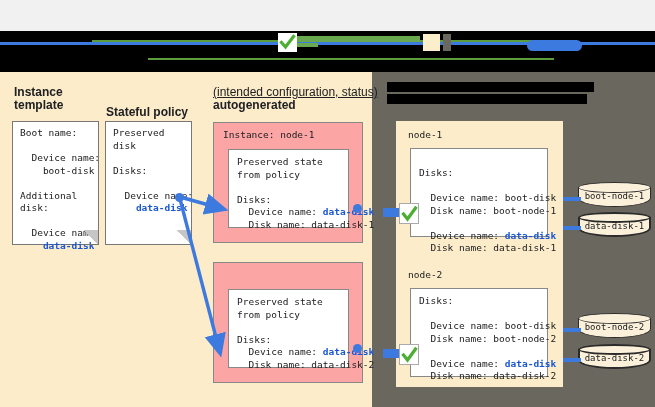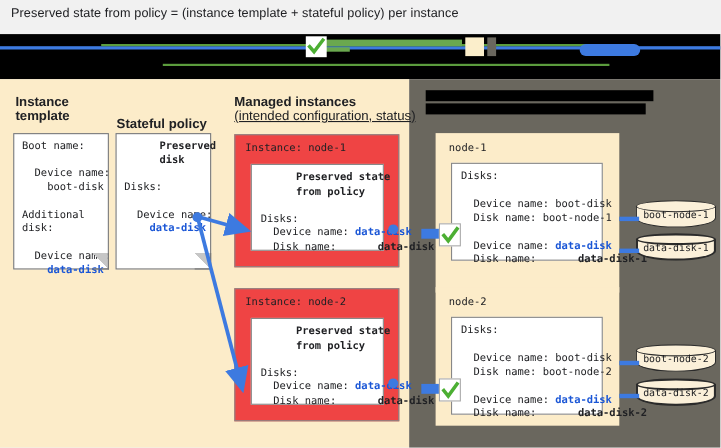--- a/index.html
+++ b/index.html
@@ -81,25 +81,25 @@
   .doc .fold{
     position:absolute;right:-1px;bottom:-1px;width:15px;height:15px;
     background:linear-gradient(225deg,#c6c6c6 0%,#c6c6c6 50%,transparent 50.5%);
     border-right:1px solid #777;border-bottom:1px solid #777;
     box-sizing:border-box;
   }
   .mono{
     font-family:"DejaVu Sans Mono","Liberation Mono",monospace;
     font-size:9.5px;color:#202124;line-height:12.5px;white-space:pre;
   }
-  .mono b{font-weight:bold;margin-left:32px;}
+  .mono b{font-weight:normal;}
   .blue{color:#1a56d6;font-weight:bold;}
 
   
-  .rbox{position:absolute;background:#ef4444;border:1px solid #888;}
+  .rbox{position:absolute;background:#fca5a5;border:1px solid #888;}
   .innerbox{position:absolute;background:#ffffff;border:1px solid #888;}
 
   
   .node-card{position:absolute;background:#fcecc9;}
 
   
   .cyl{
     position:absolute;width:75px;height:28px;
   }
   .cyl .body{
@@ -129,21 +129,20 @@
   }
   .checkbox-ok svg{position:absolute;left:1px;top:1px;}
 
   svg.arrows{position:absolute;left:0;top:0;width:655px;height:407px;overflow:visible;pointer-events:none;}
 </style>
 </head>
 <body>
 
 <div id="root">
 
-  <div class="caption">Preserved state from policy = (instance template + stateful policy) per instance</div>
 
   <div class="legend-band">
     <div class="legend-blue-rule"></div>
     <div class="legend-green-rule"></div>
     <div class="legend-green-rule2"></div>
   </div>
   <div class="legend-greenbar"></div>
   <div class="legend-greenbar2"></div>
   <div class="legend-check">
     <svg width="17" height="17" viewBox="0 0 17 17">
@@ -186,55 +185,54 @@
 <b>disk</b>
 <span></span>
 <span>Disks:</span>
 <span></span>
 <span>  Device name:</span>
 <span class="blue">    data-disk</span></div>
     <div class="fold"></div>
   </div>
 
   <div class="col-head" style="left:213px;top:86px;">
-    <div>Managed instances</div>
     <div class="sub">(intended configuration, status)</div>
+    <div>autogenerated</div>
   </div>
 
   <div class="rbox" style="left:213px;top:122px;width:148px;height:119px;">
     <div class="mono" style="position:absolute;left:9px;top:6px;">Instance: node-1</div>
     <div class="innerbox" style="left:14px;top:26px;width:119px;height:77px;">
       <div class="mono" style="position:absolute;left:8px;top:6px;"><b><span>Preserved state</span></b>
 <b><span>from policy</span></b>
 <span></span>
 <span>Disks:</span>
 <span><span>  Device name: </span><span class="blue">data-disk</span></span>
 <span><span>  Disk name: </span><b><span>data-disk-1</span></b></span></div>
     </div>
   </div>
 
   <div class="rbox" style="left:213px;top:262px;width:148px;height:119px;">
-    <div class="mono" style="position:absolute;left:9px;top:6px;">Instance: node-2</div>
     <div class="innerbox" style="left:14px;top:26px;width:119px;height:77px;">
       <div class="mono" style="position:absolute;left:8px;top:6px;"><b><span>Preserved state</span></b>
 <b><span>from policy</span></b>
 <span></span>
 <span>Disks:</span>
 <span><span>  Device name: </span><span class="blue">data-disk</span></span>
 <span><span>  Disk name: </span><b><span>data-disk-2</span></b></span></div>
     </div>
   </div>
 
   <div style="position:absolute;left:387px;top:82px;width:207px;height:10px;background:#000;"></div>
   <div style="position:absolute;left:387px;top:94px;width:200px;height:10px;background:#000;"></div>
 
   <div class="node-card" style="left:396px;top:121px;width:167px;height:145px;">
     <div class="mono" style="position:absolute;left:12px;top:8px;">node-1</div>
     <div class="innerbox" style="left:14px;top:27px;width:136px;height:87px;">
-      <div class="mono" style="position:absolute;left:8px;top:6px;"><span>Disks:</span>
+      <div class="mono" style="position:absolute;left:8px;top:18px;"><span>Disks:</span>
 <span></span>
 <span><span>  Device name: </span><span>boot-disk</span></span>
 <span><span>  Disk name: </span><span>boot-node-1</span></span>
 <span></span>
 <span><span>  Device name: </span><span class="blue">data-disk</span></span>
 <span><span>  Disk name: </span><b><span>data-disk-1</span></b></span></div>
     </div>
   </div>
 
   <div class="node-card" style="left:396px;top:261px;width:167px;height:126px;">

